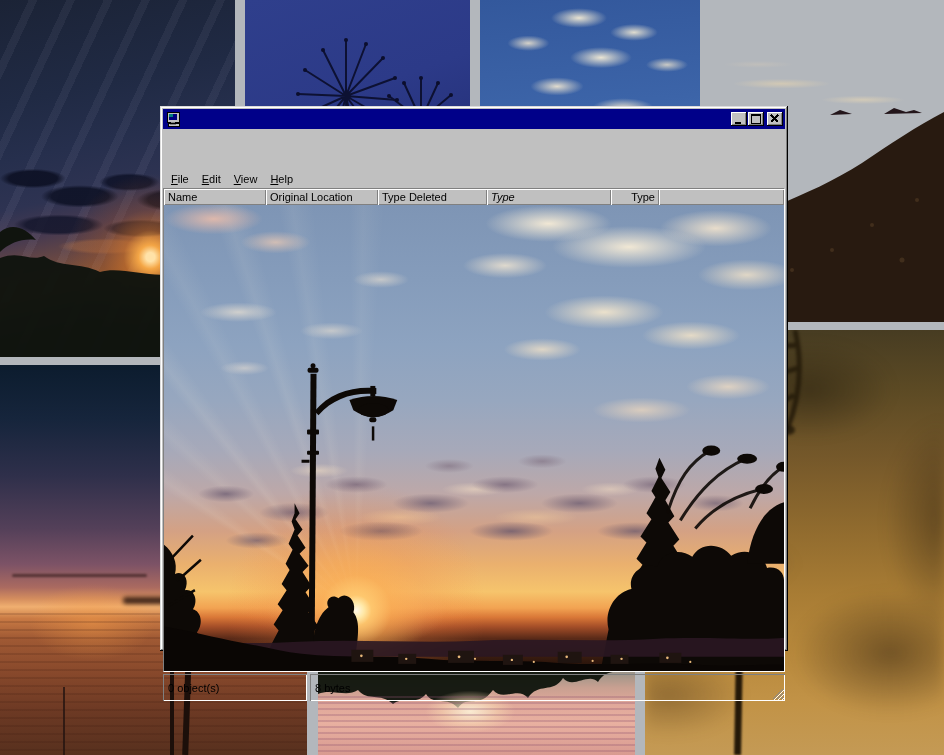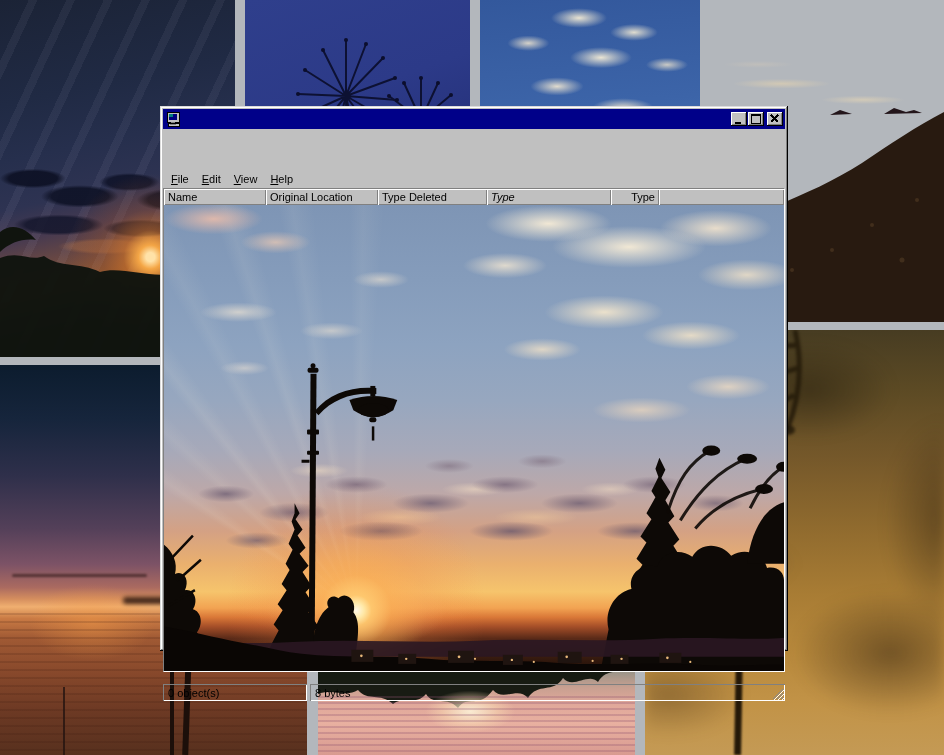--- a/index.html
+++ b/index.html
@@ -162,21 +162,21 @@
     radial-gradient(ellipse 42px 10px at 72% 61%,rgba(250,228,198,.45),transparent 70%),
     radial-gradient(ellipse 60px 12px at 38% 67%,rgba(252,214,160,.45),transparent 70%),
     radial-gradient(ellipse 60px 12px at 60% 67%,rgba(252,214,160,.4),transparent 70%);}
   #listarea .ph-gold{background:
     radial-gradient(ellipse 190px 90px at 31% 81%,rgba(250,190,110,.45),transparent 70%),
     radial-gradient(ellipse 120px 55px at 31% 87%,rgba(255,210,130,.55),transparent 75%);}
   #listarea .ph-sun{background:radial-gradient(circle at 31% 87%,
       #fff8e8 0%,#ffe9a8 1.3%,rgba(255,200,110,.9) 2.6%,rgba(250,160,70,.5) 6%,
       rgba(240,130,60,.22) 12%,transparent 22%);}
 
-  #statusbar{height:17px;margin-top:12px;display:flex;gap:3px;font-size:11px;}
+  #statusbar{height:27px;margin-top:2px;display:flex;gap:3px;font-size:11px;}
   .spanel{box-shadow:inset 1px 1px 0 #808080, inset -1px -1px 0 #fff;
     padding:1px 5px;box-sizing:border-box;display:flex;align-items:center;overflow:hidden;white-space:nowrap;}
   .spanel.s0{width:144px;flex:none;}
   .spanel.s1{flex:1;position:relative;}
   #grip{position:absolute;right:1px;bottom:1px;width:13px;height:13px;}
 </style>
 </head>
 <body>
 
 <div class="tile" id="tile-rays">

